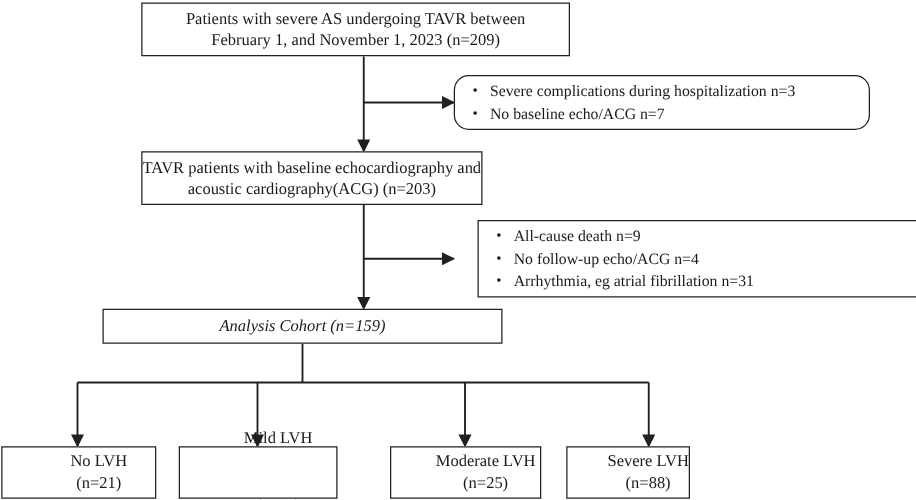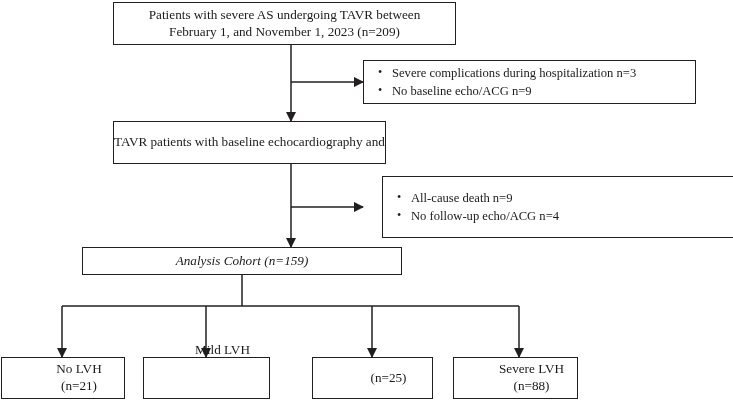--- a/index.html
+++ b/index.html
@@ -75,36 +75,36 @@
     line-height: 1.45;
   }
   .excl li::before {
     content: "\2022";
     position: absolute;
     left: -14px;
     top: 0;
     font-size: 12px;
   }
   #node-excl-1 {
-    left: 363px; top: 60px; width: 333px; height: 44px;
+    left: 363px; top: 60px; width: 333px; height: 44px; border-radius: 12px;
   }
   #node-excl-2 {
     left: 382px; top: 176px; width: 361px; height: 62px;
   }
   
   .outcome {
     top: 357px;
     height: 42px;
     font-size: 13.2px;
     padding-left: 32px;
   }
   #node-lvh-0 { left: 1px;   width: 124px; }
   #node-lvh-1 { left: 143px; width: 127px; gap: 38px; }
   #node-lvh-2 { left: 312px; width: 121px; }
-  #node-lvh-3 { left: 453px; width: 125px; }
+  #node-lvh-3 { left: 453px; width: 99px; }
 </style>
 </head>
 <body>
 
 <div id="canvas">
 
   <svg id="edges" viewBox="0 0 733 400" width="733" height="400" aria-hidden="true">
     <defs>
       <marker id="arrow" viewBox="0 0 10 10" refX="9" refY="5" markerWidth="7" markerHeight="7" orient="auto-start-reverse">
         <path d="M 0 0 L 10 5 L 0 10 z" fill="#231f20"></path>
@@ -129,50 +129,53 @@
   </svg>
 
   <div class="node" id="node-enrolled">
     <span class="line">Patients with severe AS undergoing TAVR between</span>
     <span class="line">February 1, and November 1, 2023 (n=209)</span>
   </div>
 
   <div class="node excl" id="node-excl-1">
     <ul>
       <li>Severe complications during hospitalization n=3</li>
-      <li>No baseline echo/ACG n=9</li>
+      <li>No baseline echo/ACG n=7</li>
     </ul>
   </div>
 
   <div class="node" id="node-baseline">
     <span class="line">TAVR patients with baseline echocardiography and</span>
+    <span class="line">acoustic cardiography(ACG) (n=203)</span>
   </div>
 
   <div class="node excl" id="node-excl-2">
     <ul>
       <li>All-cause death n=9</li>
       <li>No follow-up echo/ACG n=4</li>
+      <li>Arrhythmia, eg atrial fibrillation n=31</li>
     </ul>
   </div>
 
   <div class="node" id="node-cohort">
     <span class="line">Analysis Cohort (n=159)</span>
   </div>
 
   <div class="node outcome" id="node-lvh-0">
     <span class="line">No LVH</span>
     <span class="line">(n=21)</span>
   </div>
 
   <div class="node outcome" id="node-lvh-1">
     <span class="line">Mild LVH</span>
     <span class="line">(n=25)</span>
   </div>
 
   <div class="node outcome" id="node-lvh-2">
+    <span class="line">Moderate LVH</span>
     <span class="line">(n=25)</span>
   </div>
 
   <div class="node outcome" id="node-lvh-3">
     <span class="line">Severe LVH</span>
     <span class="line">(n=88)</span>
   </div>
 
 </div>
 

